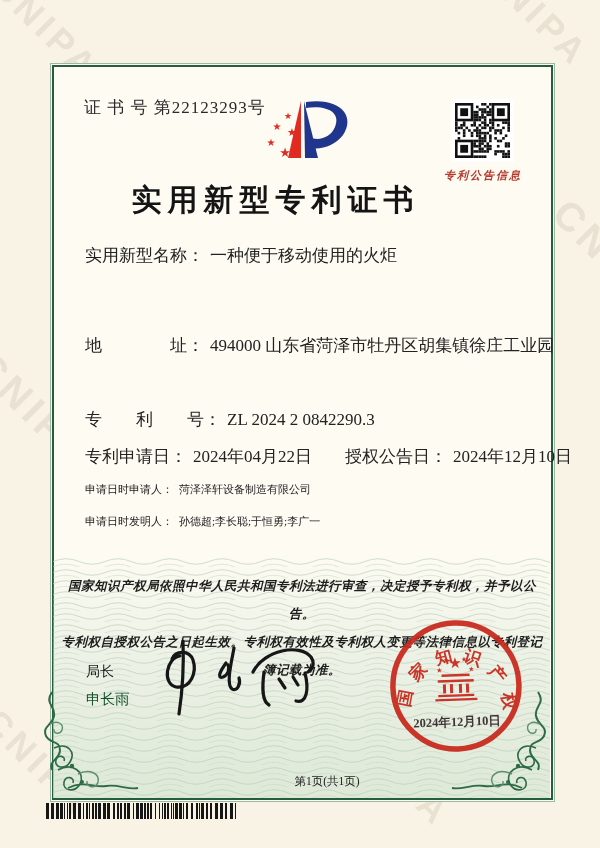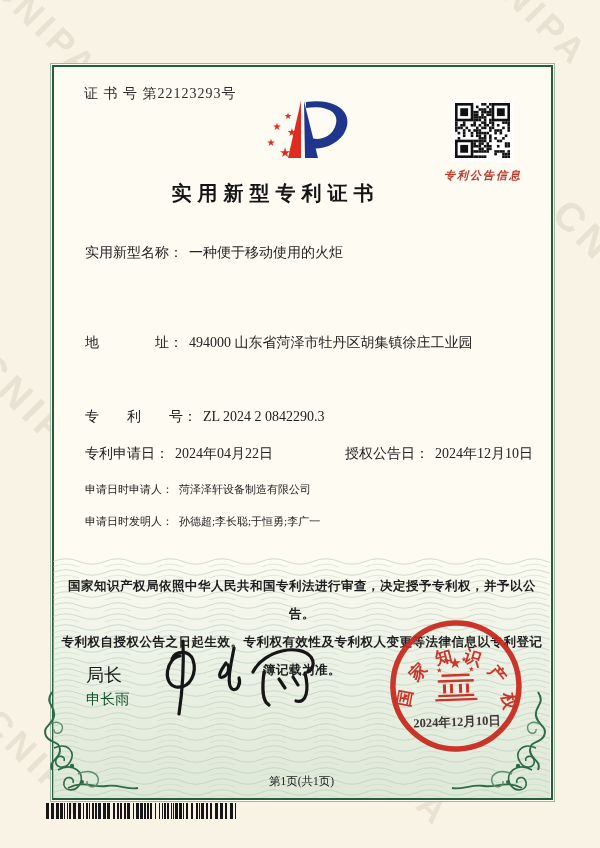--- a/index.html
+++ b/index.html
@@ -37,56 +37,56 @@
     position:absolute;left:53px;top:556px;width:497px;height:242px;z-index:1;
     background:linear-gradient(to bottom,rgba(226,236,223,0) 0%,rgba(222,233,218,0.55) 45%,rgba(214,228,209,0.8) 100%);
     overflow:hidden;pointer-events:none;
   }
   .waves svg{display:block;opacity:.65}
   
   .ornament{position:absolute;z-index:3;pointer-events:none}
   .orn-left{left:42px;top:690px}
   .orn-right{left:448px;top:690px;transform:scaleX(-1)}
   
-  .cert-no{position:absolute;left:84px;top:85px;font-size:14px;letter-spacing:1px;z-index:2}
+  .cert-no{position:absolute;left:84px;top:96px;font-size:17px;letter-spacing:1px;z-index:2}
   .logo{position:absolute;left:246px;top:94px;z-index:2}
   .qr-box{position:absolute;left:451px;top:99px;width:63px;height:63px;background:#fff;z-index:2;
           display:flex;align-items:center;justify-content:center}
   .qr-caption{position:absolute;left:421px;top:168px;width:124px;text-align:center;z-index:2;
           font-size:11px;font-style:italic;font-weight:bold;letter-spacing:2px;color:#b8392b}
   .title{position:absolute;left:53px;top:180px;width:445px;text-align:center;z-index:2;
-          font-size:20px;font-weight:bold;letter-spacing:6px;color:#141414}
-  
-  .row{position:absolute;left:85px;font-size:14px;z-index:2;white-space:nowrap}
+          font-size:30px;font-weight:bold;letter-spacing:6px;color:#141414}
+  
+  .row{position:absolute;left:85px;font-size:17px;z-index:2;white-space:nowrap}
   .row .lbl{color:#222;}
   .row .val{margin-left:6px;color:#222}
   .r-name{top:244px}
   .r-patentee{top:297px}
   .r-address{top:334px}
   .r-inventor{top:371px}
   .r-patno{top:408px}
   .r-filing{top:445px}
   .r-appl{top:482px}
   .r-inv2{top:514px}
   .col2{position:absolute;left:260px;top:0;white-space:nowrap}
   .r-appl,.r-inv2{font-size:11px}
   
   .statement{position:absolute;left:58px;top:572px;width:488px;z-index:2;
-    font-size:12.5px;letter-spacing:0.5px;line-height:28px;
+    font-size:12.5px;font-style:italic;letter-spacing:0.5px;line-height:28px;
     text-align:center;color:#1d1d1d;font-weight:bold}
   
-  .sig-title{position:absolute;left:86px;top:663px;font-size:18px;z-index:2;
+  .sig-title{position:absolute;left:86px;top:663px;font-size:14px;z-index:2;
     font-family:Liberation Mono, monospace;color:#1a1a1a}
   .sig-name{position:absolute;left:86px;top:690px;font-size:14.5px;z-index:2;
     font-family:"Liberation Sans",sans-serif;color:#14532d}
   .sig-script{position:absolute;left:150px;top:636px;z-index:2}
   
   .seal{position:absolute;left:386px;top:616px;z-index:4;opacity:.93;transform:rotate(-2deg)}
   
-  .page-no{position:absolute;left:53px;top:774px;width:497px;text-align:center;
+  .page-no{position:absolute;left:53px;top:774px;width:548px;text-align:center;
     font-size:11.5px;z-index:2;color:#222}
   .barcode{position:absolute;left:46px;top:803px;z-index:2}
 </style>
 </head>
 <body>
 
 <div class="canvas">
 
   <span class="wm wm1">CNIPA</span>
   <span class="wm wm2">CNIPA</span>

